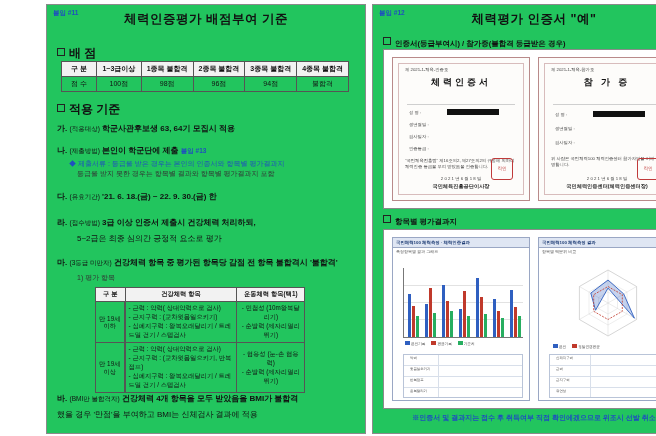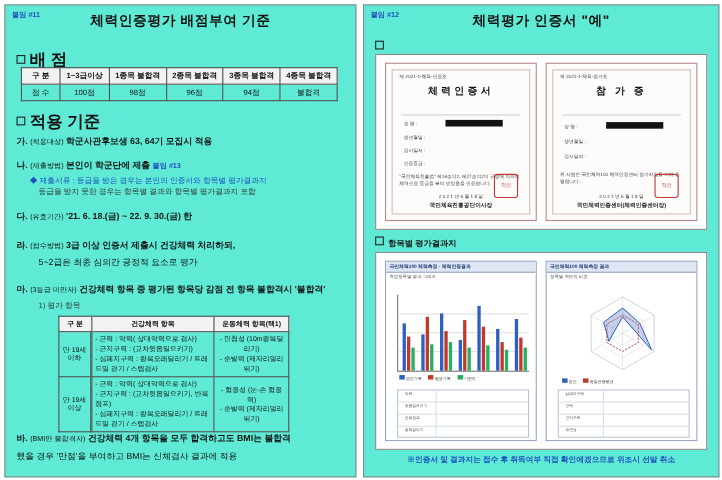--- a/index.html
+++ b/index.html
@@ -6,36 +6,36 @@
   body{
     width:656px;height:436px;
     background:#ffffff;
     font-family:"Liberation Sans", sans-serif;
     color:#111;
     overflow:hidden;
   }
   .page{position:relative;width:656px;height:436px;}
 
   
-  .panel{position:absolute;border:1px solid #8a8a8a;background:#5eead4;}
+  .panel{position:absolute;border:1px solid #8a8a8a;background:#22c55e;margin-left:42px;}
   .panel-left{left:4px;top:4px;width:318px;height:428px;}
   .panel-right{left:330px;top:4px;width:322px;height:428px;}
 
   .tag{
     position:absolute;top:4px;left:6px;
     font-size:6.5px;color:#1f4fbf;font-weight:bold;
   }
   .ptitle{
     text-align:center;font-weight:bold;font-size:12.5px;
     margin-top:6px;letter-spacing:0.5px;
   }
 
   
   .sec{position:absolute;left:10px;font-size:8px;}
-  .sec-head{font-weight:bold;font-size:15px;}
+  .sec-head{font-weight:bold;font-size:12px;}
   .sq{display:inline-block;width:6px;height:6px;border:1px solid #222;margin-right:4px;vertical-align:1px;}
 
   table.grid{border-collapse:collapse;font-size:7px;}
   table.grid td,table.grid th{
     border:1px solid #555;text-align:center;padding:2px 1px;font-weight:normal;
   }
   table.grid th{background:#f2f2f2;font-weight:bold;}
 
   .li{font-size:8px;line-height:1.45;}
   .li b{font-weight:bold;}
@@ -215,31 +215,31 @@
         </td>
         <td class="c2" style="white-space:pre-line;">- 협응성 (눈-손 협응력)
 - 순발력 (제자리멀리뛰기)</td>
       </tr>
     </tbody>
       </table>
 
     <div class="sec li" style="top:388px;">
       <b>바.</b>
       <span class="small">(BMI만 불합격자)</span>
-      <b>건강체력 4개 항목을 모두 합격하고도 BMI는 불합격</b>
+      <b>건강체력 4개 항목을 모두 받았음을 BMI가 불합격</b>
     </div>
     <div class="sec li" style="top:404px;left:10px;">했을 경우 '만점'을 부여하고 BMI는 신체검사 결과에 적용</div>
   </div>
 
   <div class="panel panel-right">
     <div class="tag">붙임 #12</div>
     <div class="ptitle">체력평가 인증서 "예"</div>
 
     <div style="position:absolute;left:10px;top:32px;" class="boxlabel">
-      <span class="sq"></span>
+      <span class="sq"></span><span>인증서(등급부여시) / 참가증(불합격 등급받은 경우)</span>
     </div>
 
     <div class="box" style="left:10px;top:44px;width:300px;height:158px;">
 
       <div class="cert" style="position:absolute;left:154px;top:7px;width:138px;height:144px;">
         <div class="cert-inner"></div>
         <div class="cert-txt" style="left:12px;top:9px;">제 2021-1-체육-참가호</div>
         <div class="cert-title">참 가 증</div>
         <div class="cert-line" style="top:46px;"></div>
 

